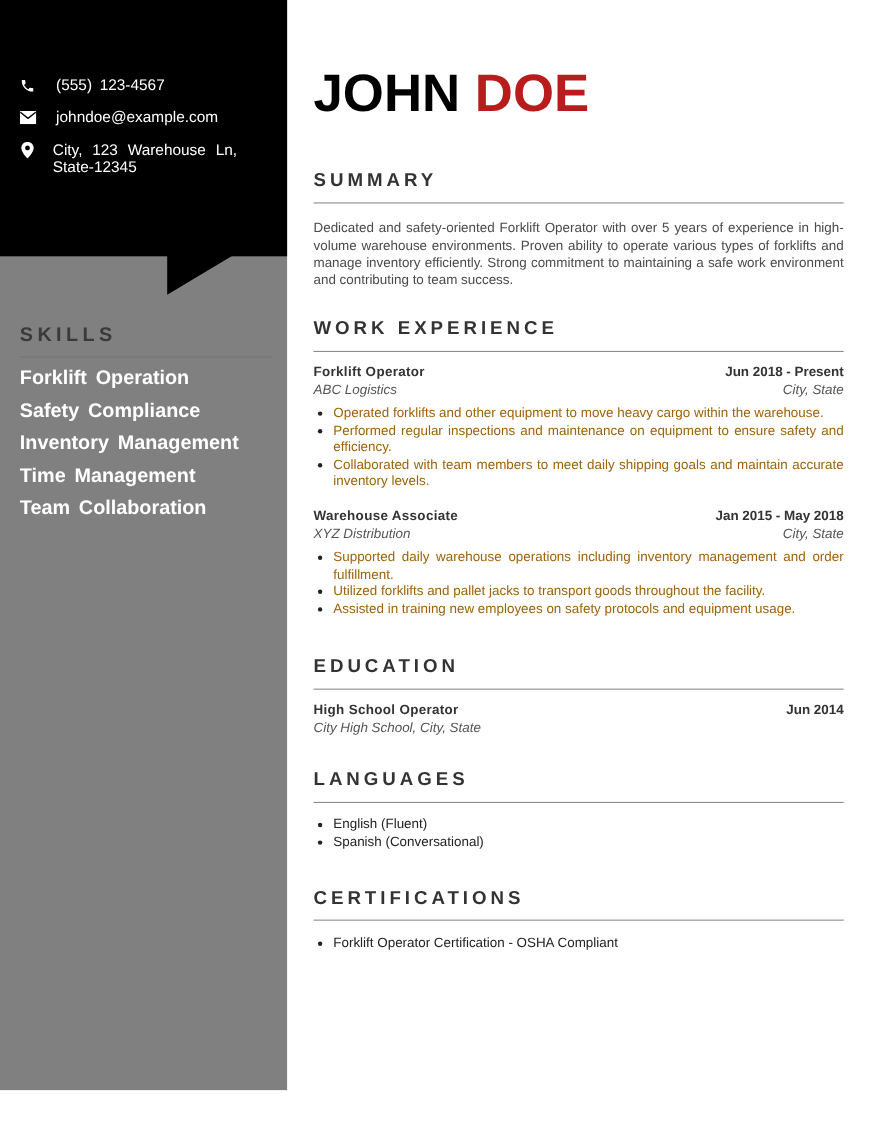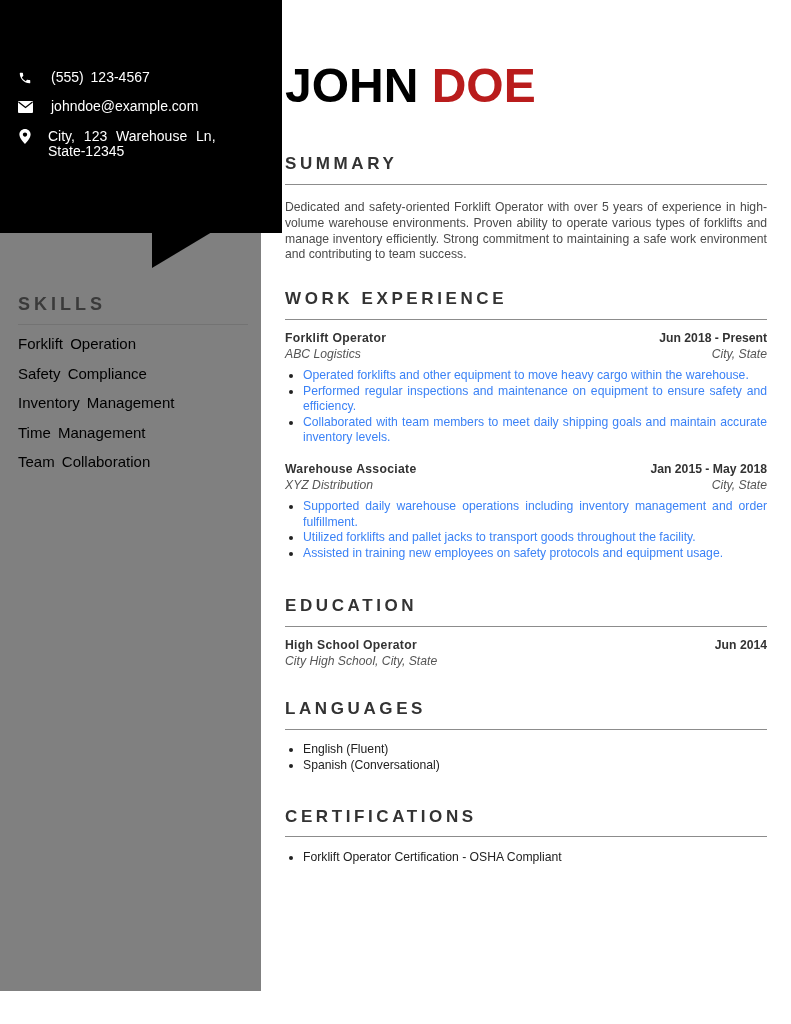--- a/index.html
+++ b/index.html
@@ -4,21 +4,21 @@
   <style>
     * { box-sizing: border-box; margin: 0; padding: 0; }
     html, body { width: 791px; height: 1024px; background: #ffffff; overflow: hidden; }
     body { position: relative; font-family: "Liberation Sans", sans-serif; }
 
     .sidebar {
       position: absolute; left: 0; top: 0; width: 261px; height: 991px;
       background: #808080;
     }
     .contact-block {
-      position: absolute; left: 0; top: 0; width: 282px; height: 233px;
+      position: absolute; left: 0; top: 0; width: 261px; height: 233px;
       background: #000000;
     }
     .notch {
       position: absolute; left: 152px; top: 232px; width: 0; height: 0;
       border-left: 0 solid transparent;
       border-right: 60px solid transparent;
       border-top: 36px solid #000000;
     }
     .contact-item {
       position: absolute; left: 17px; display: flex; align-items: flex-start;
@@ -33,21 +33,21 @@
 
     .skills-title {
       position: absolute; left: 18px; top: 294px;
       font-size: 18px; font-weight: bold; letter-spacing: 4px; color: #3a3a3a;
     }
     .skills-rule {
       position: absolute; left: 18px; top: 324px; width: 230px; height: 1px; background: #737373;
     }
     .skills-list { position: absolute; left: 18px; top: 335px; list-style: none; }
     .skills-list li {
-      font-size: 15px; color: #000000; height: 29.5px; line-height: 17px; word-spacing: 3px;
+      font-size: 18px; color: #ffffff; height: 29.5px; line-height: 17px; word-spacing: 3px; font-weight: bold;
     }
 
     .main { position: absolute; left: 285px; top: 0; width: 482px; }
     .name {
       position: absolute; top: 58px; left: 0; font-size: 48px; line-height: 56px; white-space: nowrap;
     }
     .name .first { color: #000000; }
     .name .last { color: #b91c1c; }
 
     .section-title {
@@ -60,21 +60,21 @@
       font-size: 12.2px; line-height: 15.8px; color: #4a4a4a; text-align: justify;
     }
 
     .job { position: absolute; left: 0; width: 482px; }
     .row { display: flex; justify-content: space-between; font-size: 12.2px; line-height: 16px; }
     .row .title { font-weight: bold; color: #333333; letter-spacing: 0.3px; }
     .row .date { font-weight: bold; color: #333333; }
     .row .company, .row .loc { font-style: italic; color: #555555; }
     .bullets { margin-top: 6px; padding-left: 18px; }
     .bullets li {
-      font-size: 12.2px; line-height: 15.6px; color: #3b82f6; text-align: justify; margin-left: 0;
+      font-size: 12.2px; line-height: 15.6px; color: #a16207; text-align: justify; margin-left: 0;
     }
     .bullets li::marker { color: #222222; }
 
     .plain-list { position: absolute; left: 0; padding-left: 18px; width: 482px; }
     .plain-list li { font-size: 12.2px; line-height: 16px; color: #222222; }
   </style>
 </head>
 <body>
 
 <aside class="sidebar">

